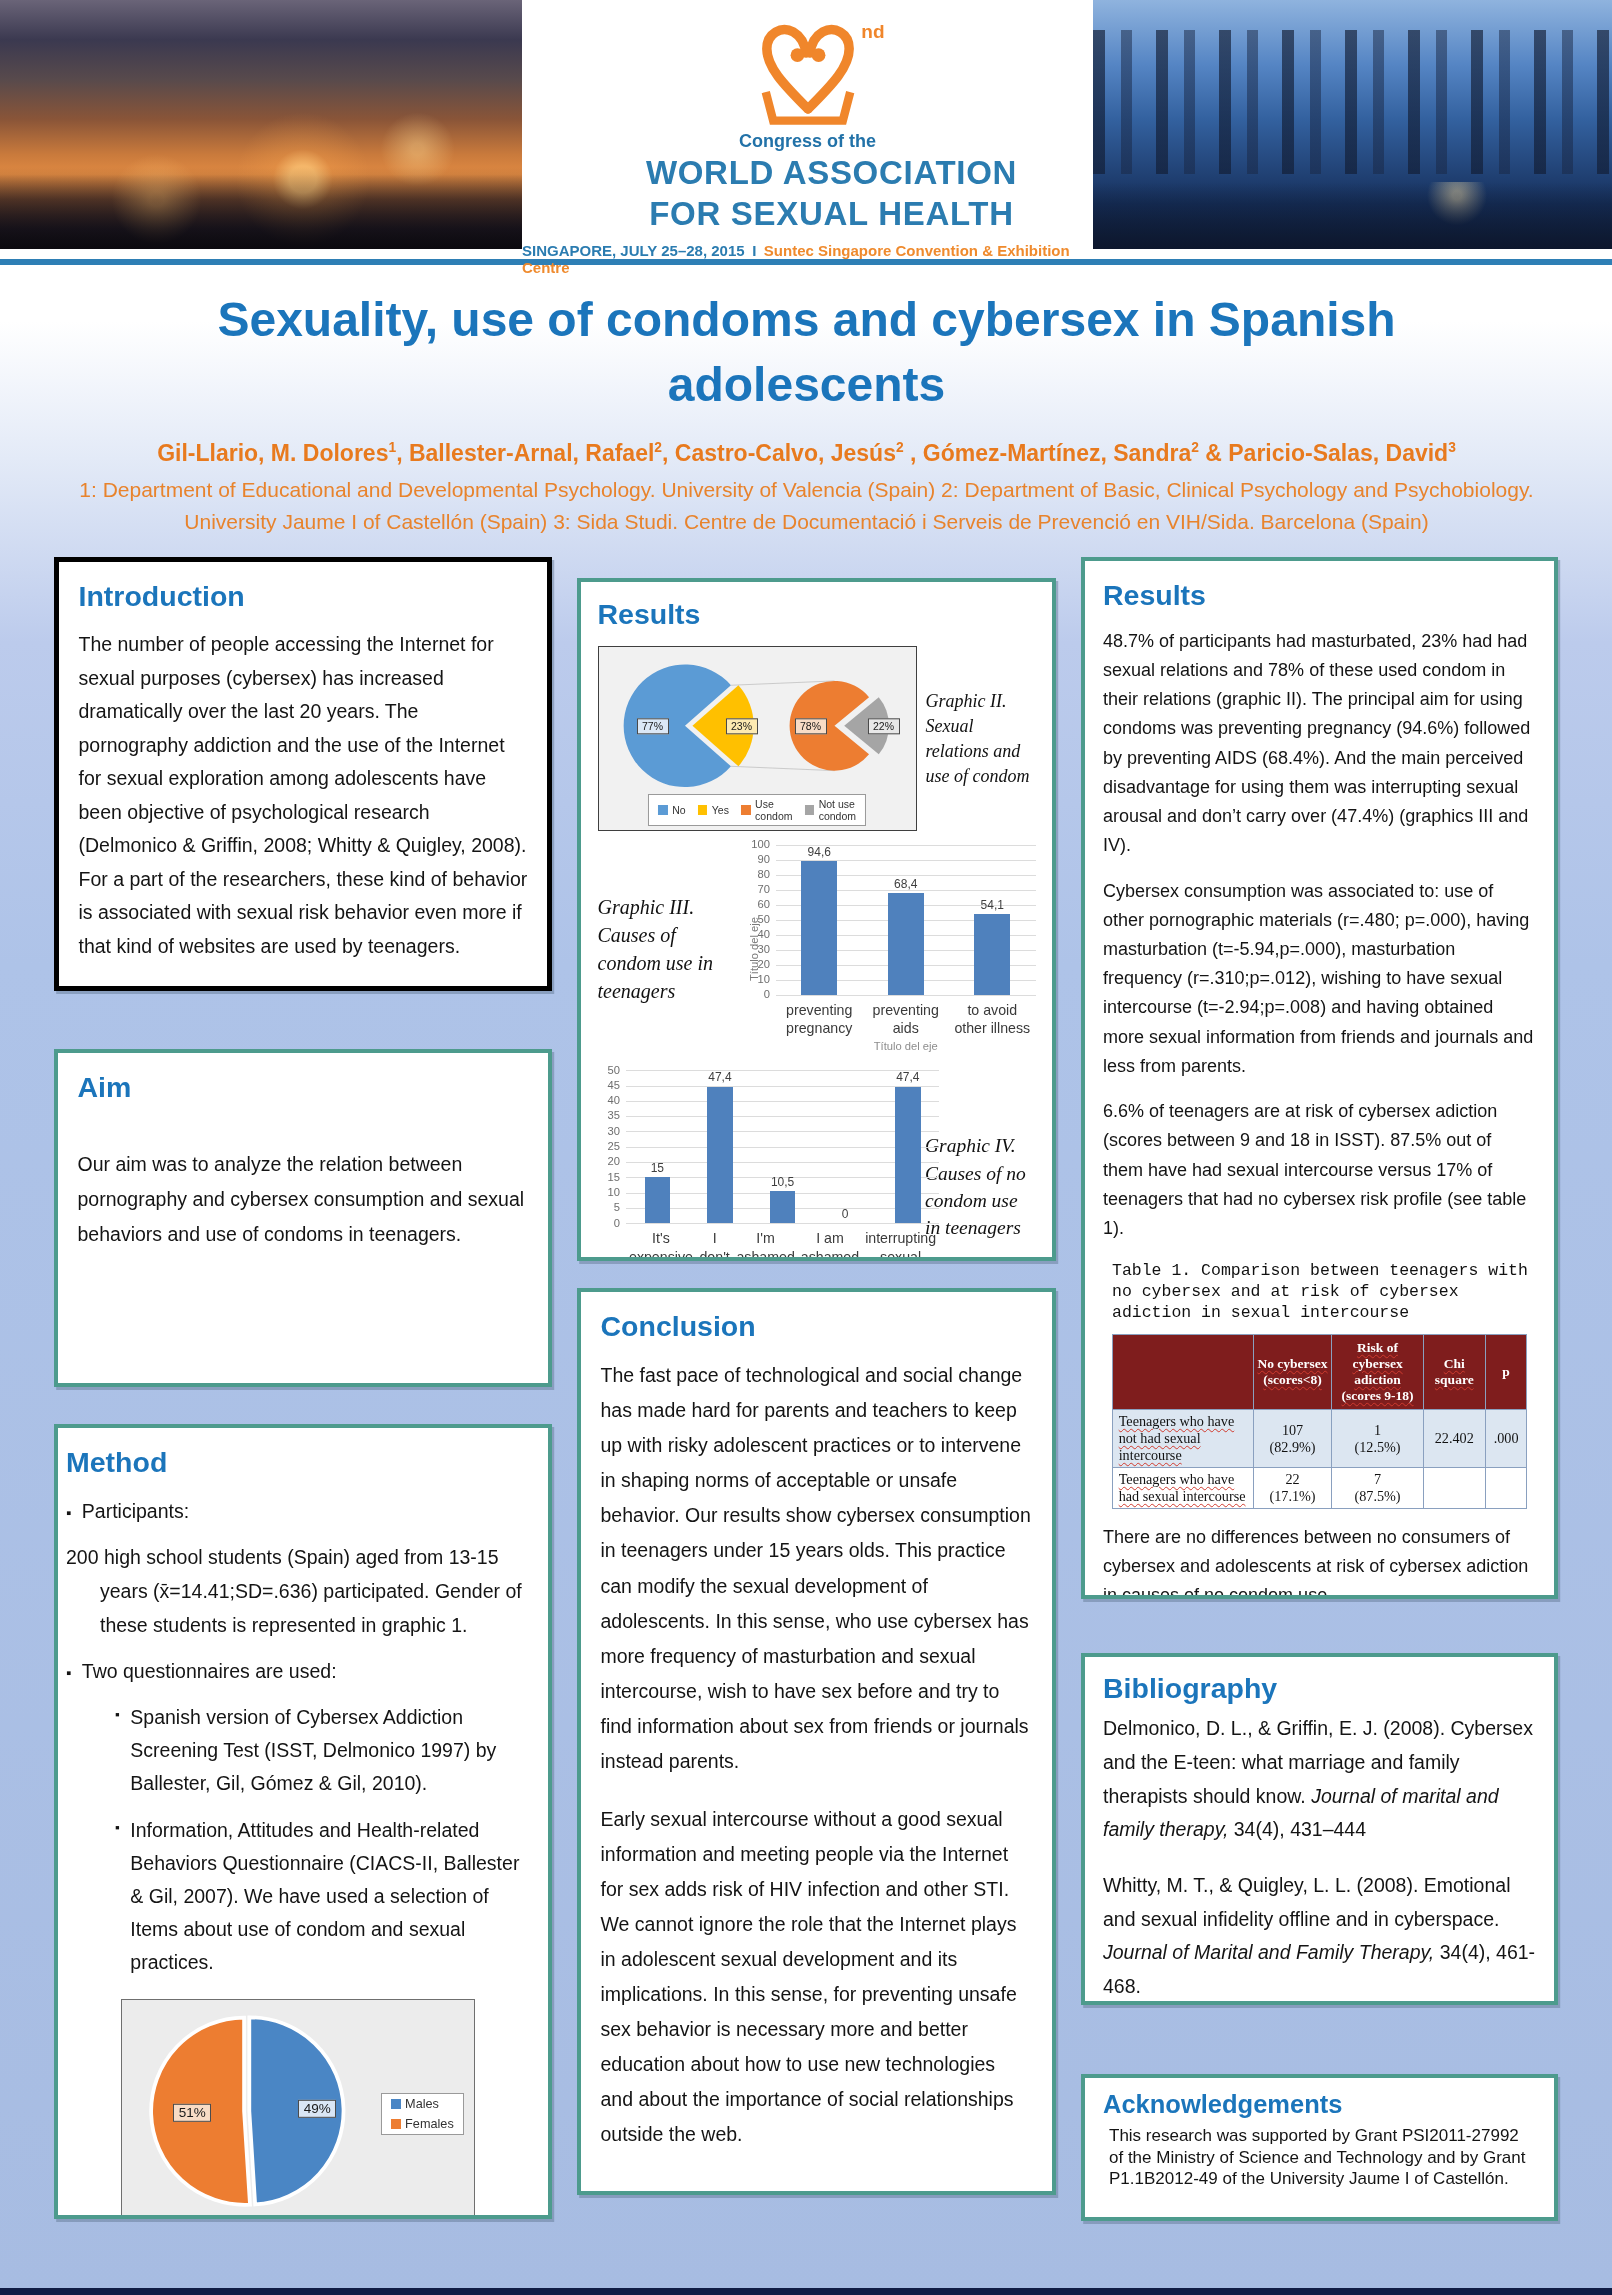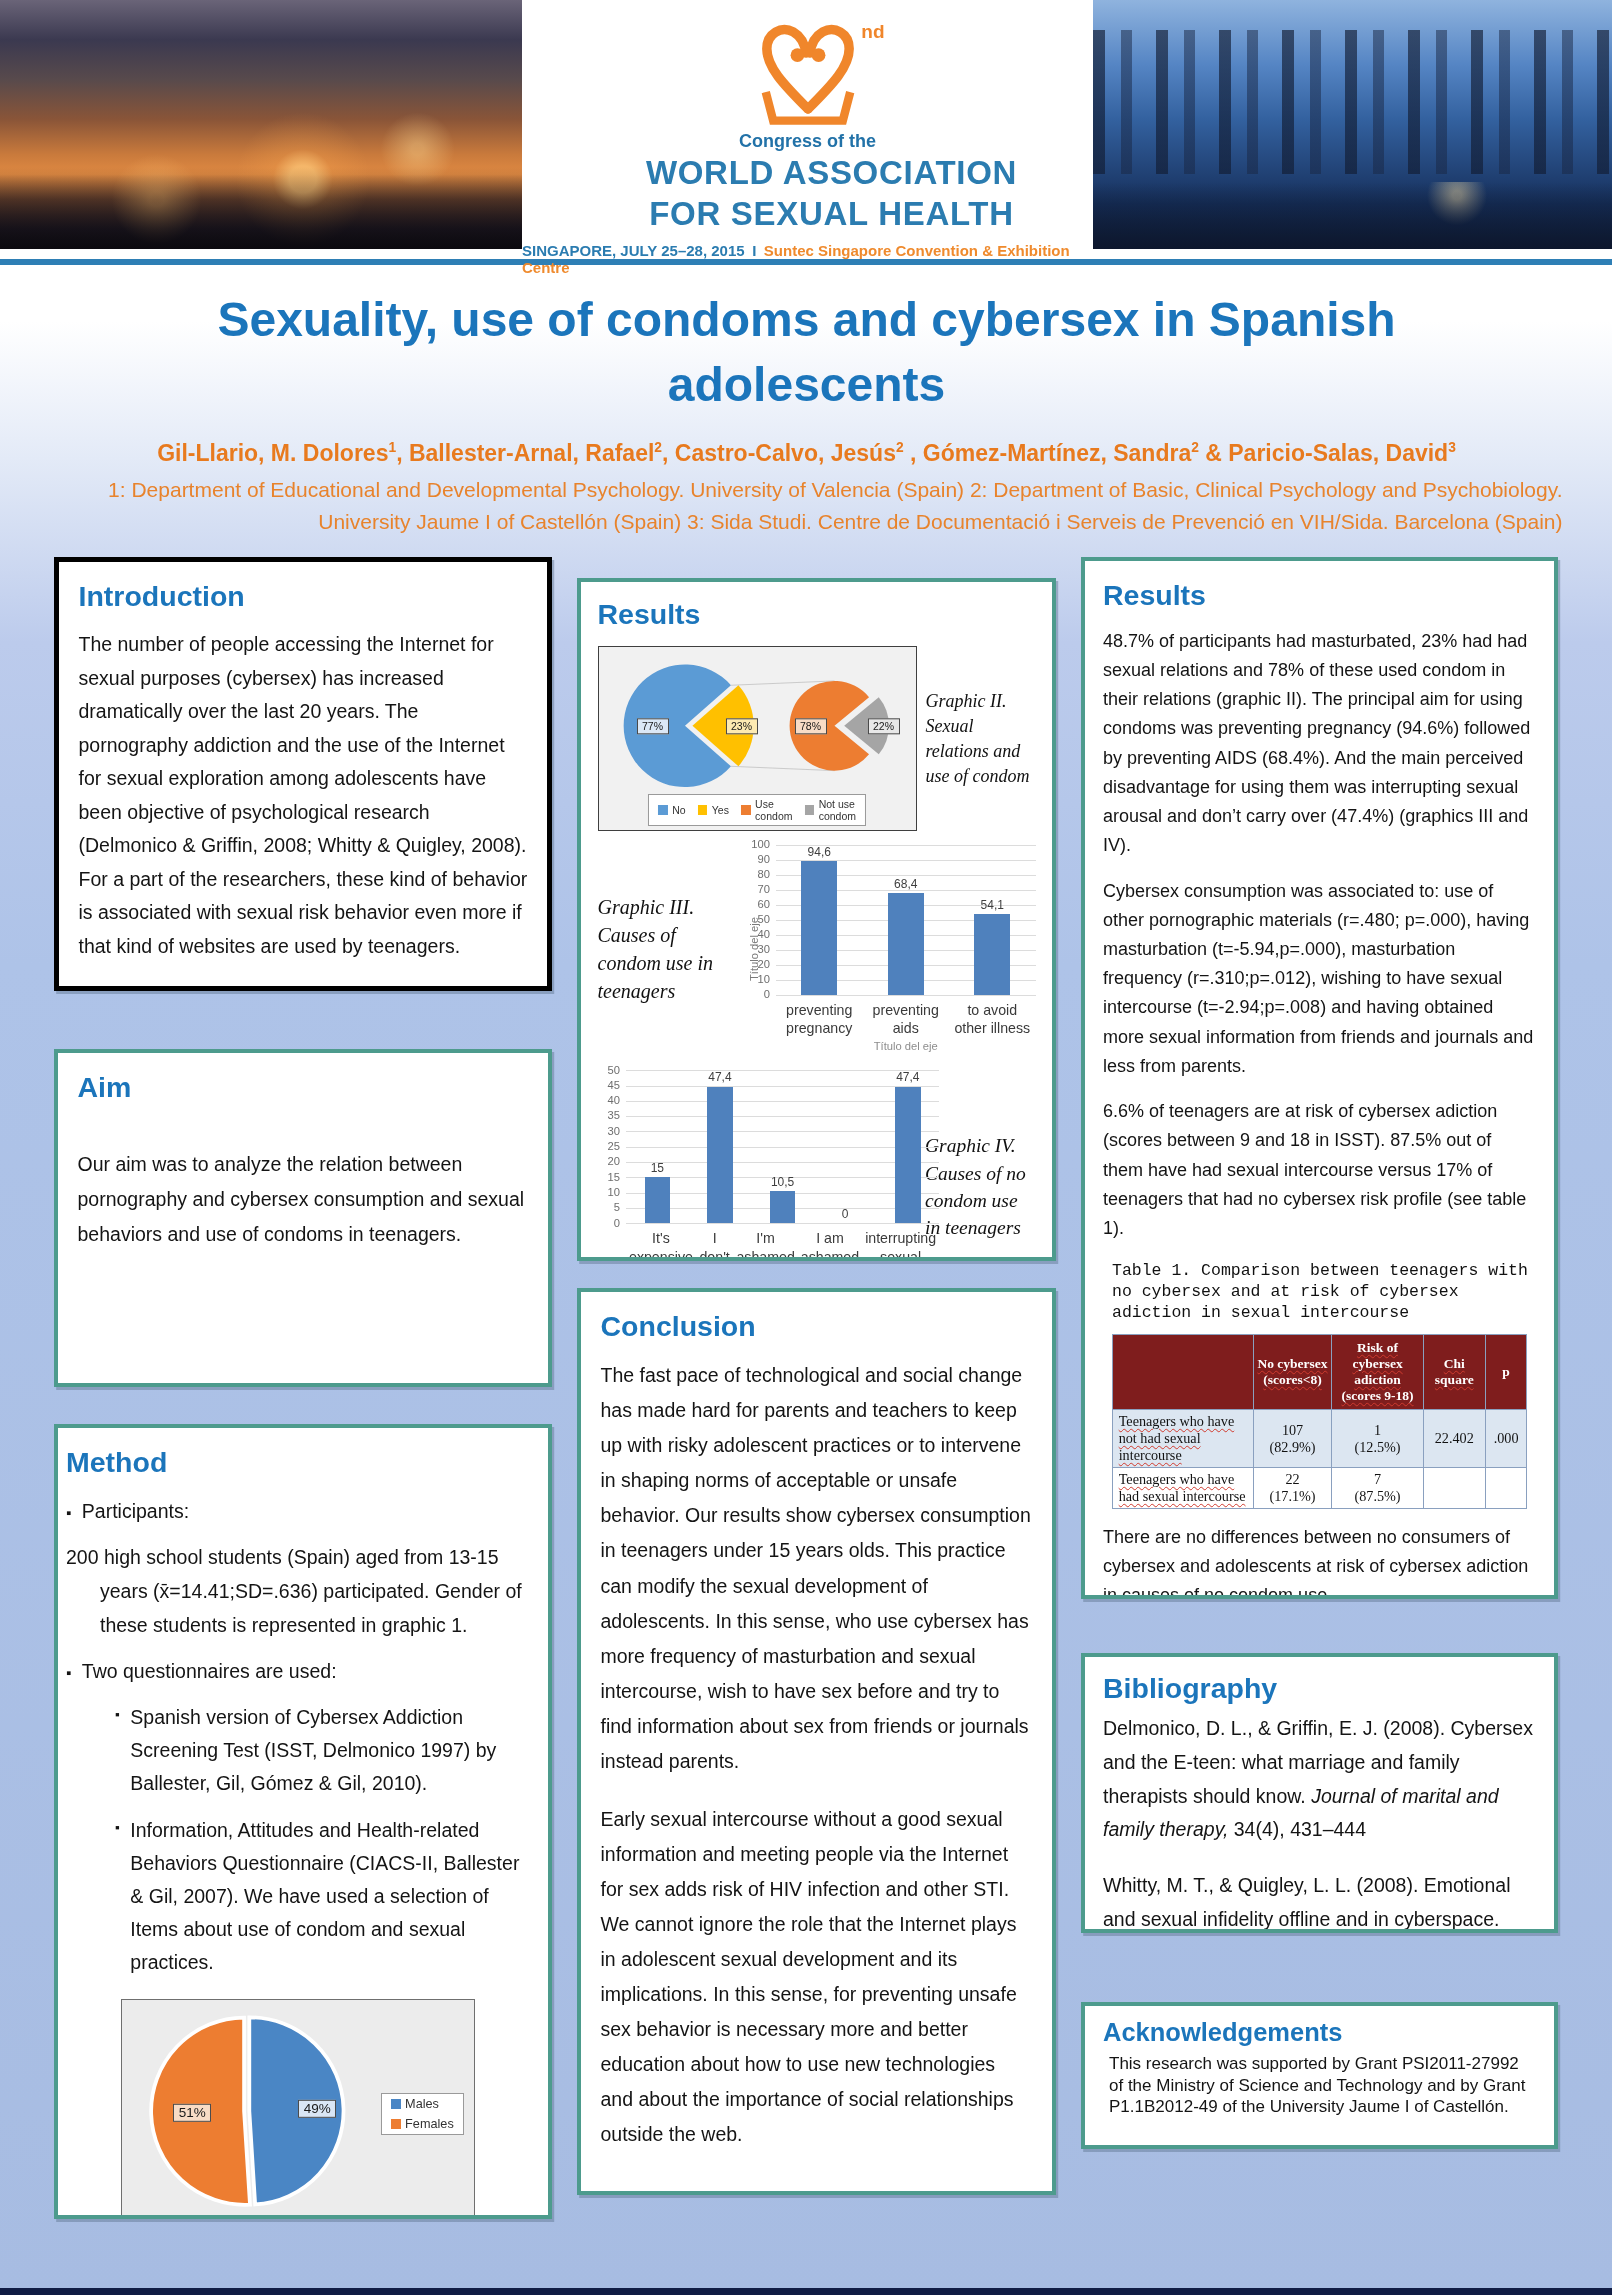--- a/index.html
+++ b/index.html
@@ -33,37 +33,37 @@
   .venue-line{margin-top:7.5px;font-weight:700;font-size:15px;}
   .venue-line .date{color:#2b7cb0;}
   .venue-line .sep{color:#2b7cb0;margin:0 7.5px;}
   .venue-line .place{color:#ef8a2d;}
   .rule{height:6.7px;background:#2e7fb5;margin-top:9.7px;}
   
   .poster-title{color:#1b75bb;font-weight:700;font-size:48px;line-height:1.35;text-align:center;
     max-width:1423px;margin:22.5px auto 0;}
   .authors{color:#e87a1e;font-weight:700;font-size:23px;text-align:center;margin-top:22.5px;}
   .authors sup{font-size:60%;}
-  .affil{color:#e8832c;font-size:21px;line-height:1.5;text-align:right;max-width:1512px;margin:7.5px auto 0;}
+  .affil{color:#e8832c;font-size:21px;line-height:1.5;text-align:center;max-width:1512px;margin:7.5px auto 0;}
   
   .cols{display:grid;grid-template-columns:498px 479px 477px;column-gap:25px;padding:19.5px 54px 0;align-items:start;}
   .box{background:#fff;border:4.5px solid #4d9b8d;box-sizing:border-box;padding:13.5px 19.5px;overflow:hidden;
     box-shadow:2.2px 3px 0 rgba(94,115,143,.45);}
   .box h2{color:#1b75bb;font-size:28.5px;font-weight:700;margin:4.5px 0 15px;}
   .box p{font-size:19.5px;line-height:1.72;color:#141414;margin:0 0 22.5px;}
   .box.intro{border-color:#000;border-width:5.2px;height:434px;}
   .box.aim{height:338px;margin-top:58px;}
   .box.aim p{margin-top:43px;line-height:1.8;}
   .box.method{height:795px;margin-top:37px;padding-left:8px;}
   .box.results-mid{height:683px;margin-top:21px;padding:12px 16.5px;}
   .box.conclusion{height:907px;margin-top:27px;}
   .box.conclusion p{line-height:1.8;}
   .box.results-right{height:1042px;padding:13.5px 18px;}
   .box.results-right p{font-size:18px;line-height:1.62;margin:0 0 16.5px;}
-  .box.biblio{height:280px;margin-top:54px;padding:10.5px 18px;}
+  .box.biblio{height:352px;margin-top:54px;padding:10.5px 18px;}
   .box.biblio h2{margin-bottom:7.5px;}
   .box.ack{height:147px;margin-top:69px;padding:9px 18px;}
   .box.ack h2{font-size:25.5px;margin:3px 0 6px;}
   .box.ack p{font-size:17px;line-height:1.28;margin:6px;}
   
   .mline{font-size:19.5px;line-height:1.75;color:#141414;margin:0 0 12px;}
   .mline .sq{font-size:15px;margin-right:10.5px;}
   .m-indent{padding-left:34px;text-indent:-34px;margin:0 0 12px;font-size:19.5px;line-height:1.75;color:#141414;}
   .sub{margin-left:49px;display:flex;gap:10.5px;font-size:19.5px;line-height:1.7;color:#141414;margin-bottom:13.5px;}
   .sub .sq{font-size:13.5px;margin-top:3px;}

